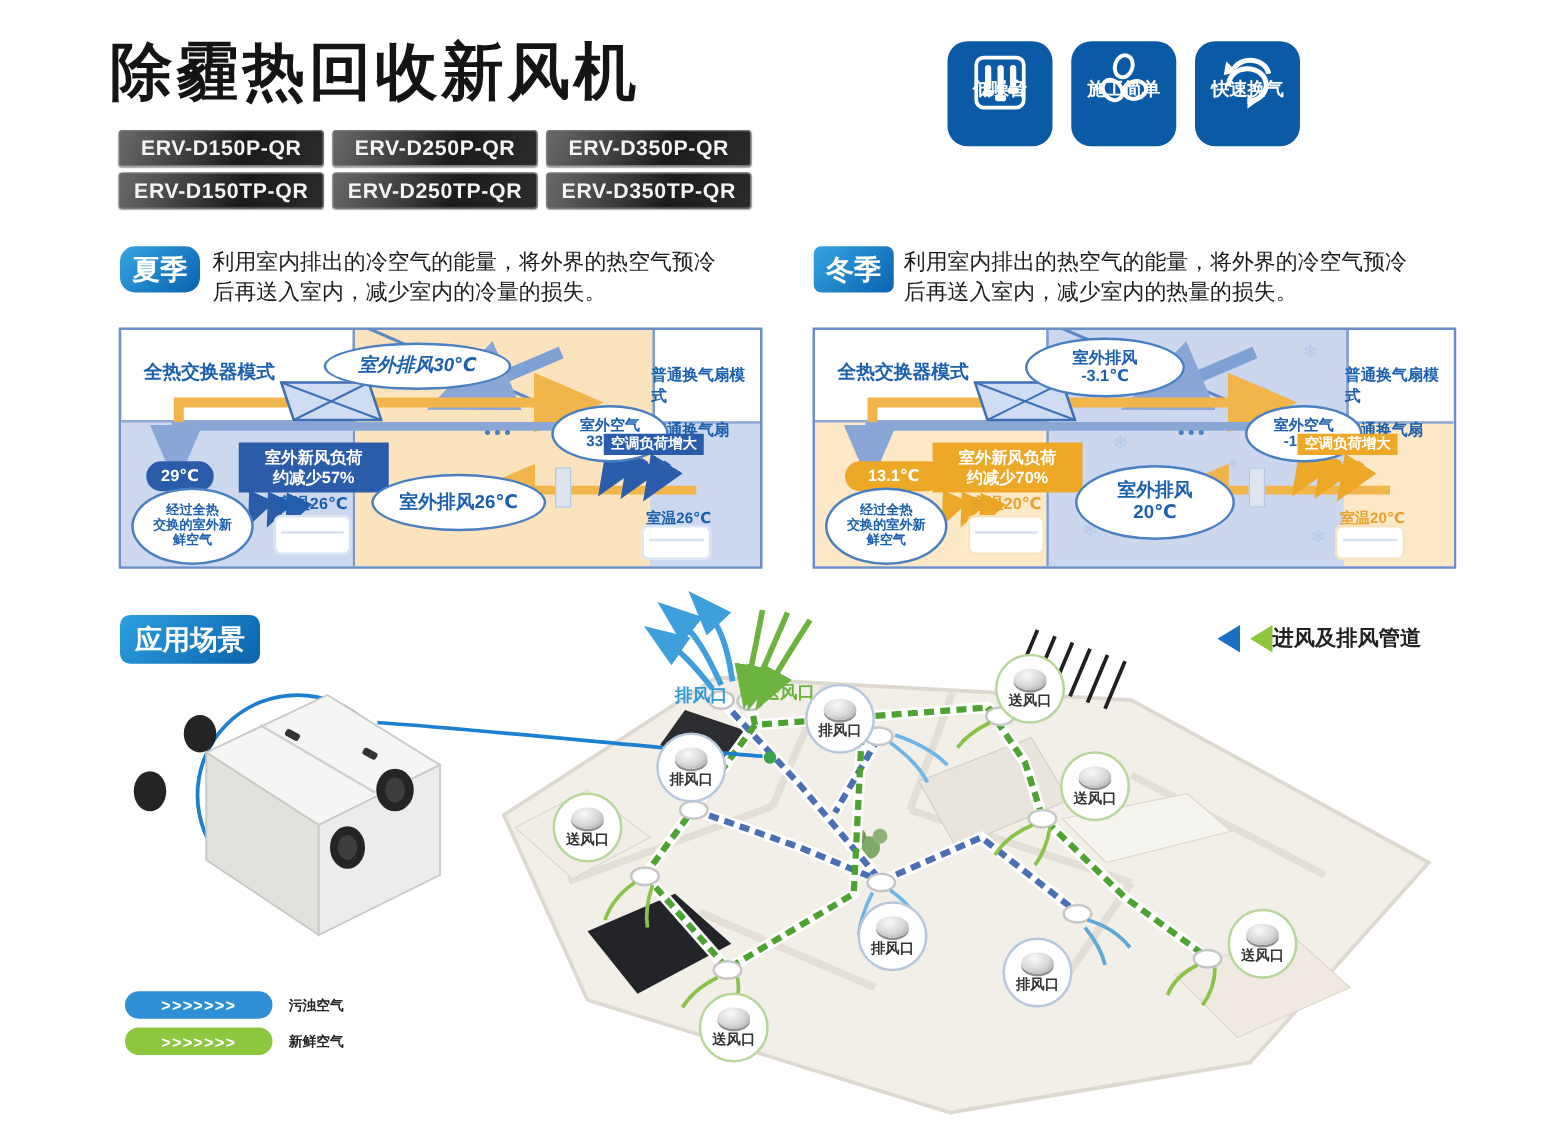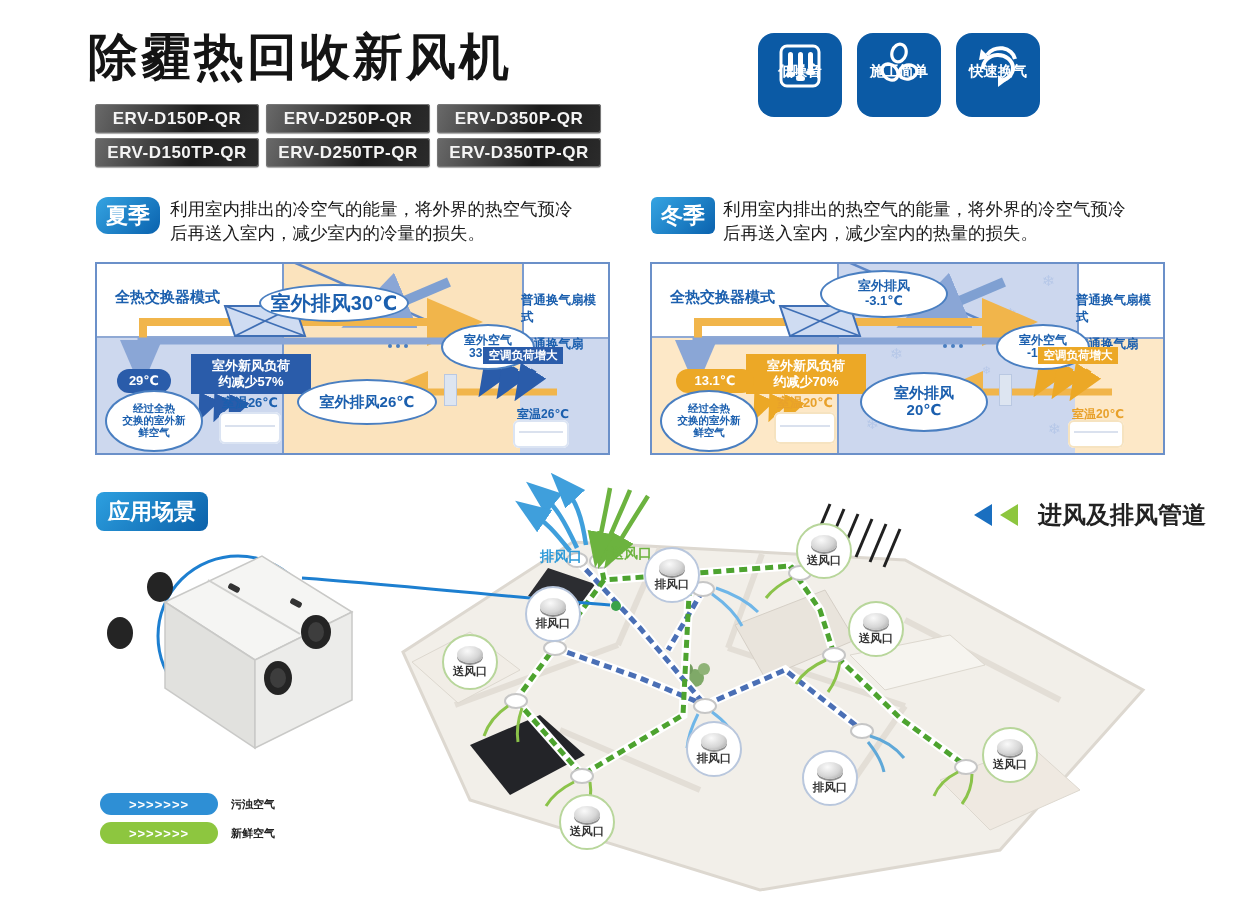--- a/index.html
+++ b/index.html
@@ -56,21 +56,21 @@
   .sofa:before{content:"";position:absolute;left:10%;top:40%;width:80%;height:2px;background:rgba(150,170,205,.35);}
   .vent-rect{position:absolute;left:347px;top:110px;width:11px;height:30px;background:#dde5f1;border:1px solid #b9c8e2;}
 
   
   .app-badge{left:96px;top:492px;width:112px;height:39px;border-radius:8px;display:flex;align-items:center;justify-content:center;
     color:#fff;font-weight:bold;font-size:22px;background:linear-gradient(135deg,#2da0e0,#0b61aa);}
   .duct-caption{left:974px;top:499px;display:flex;align-items:center;gap:8px;}
   .tri{width:0;height:0;border-style:solid;}
   .tri.green{border-width:11px 18px 11px 0;border-color:transparent #8dc63f transparent transparent;margin-right:-14px;}
   .tri.blue{border-width:11px 18px 11px 0;border-color:transparent #1a6fc0 transparent transparent;}
-  .duct-caption .cap-text{font-size:24px;font-weight:bold;color:#222;margin-left:6px;padding-left:20px;}
+  .duct-caption .cap-text{font-size:17px;font-weight:bold;color:#222;margin-left:6px;}
 
   .vent-plain{position:absolute;font-weight:bold;font-size:14px;}
   .vent-plain.exhaust{color:#2e9ad8;}
   .vent-plain.supply{color:#6cb33f;}
   .vent-bubble{position:absolute;width:52px;height:52px;border-radius:50%;background:#fff;
     display:flex;flex-direction:column;align-items:center;justify-content:center;gap:1px;}
   .vent-bubble.exhaust{border:2px solid #b9c7dd;}
   .vent-bubble.supply{border:2px solid #b8d69b;}
   .disc{width:26px;height:17px;border-radius:50%;
     background:radial-gradient(ellipse at 40% 30%,#fafafa 0%,#d6d6d6 55%,#9a9a9a 100%);
@@ -184,21 +184,21 @@
       <line x1="401" y1="102" x2="391" y2="118" stroke="#2a5caa" stroke-width="6" marker-end="url(#s-a)"></line>
       <line x1="419" y1="104" x2="409" y2="120" stroke="#2a5caa" stroke-width="6" marker-end="url(#s-a)"></line>
       <line x1="437" y1="106" x2="427" y2="122" stroke="#2a5caa" stroke-width="6" marker-end="url(#s-a)"></line>
       <line x1="112" y1="134" x2="107" y2="145" stroke="#2a5caa" stroke-width="4.5" marker-end="url(#s-a)"></line>
       <line x1="127" y1="135" x2="122" y2="146" stroke="#2a5caa" stroke-width="4.5" marker-end="url(#s-a)"></line>
       <line x1="142" y1="136" x2="137" y2="147" stroke="#2a5caa" stroke-width="4.5" marker-end="url(#s-a)"></line>
     </svg>
     <div class="mode-title l">全热交换器模式</div>
     <div class="mode-title r">普通换气扇模式</div>
     <div class="fan-lbl">普通换气扇</div>
-    <div class="oval" style="left:162px;top:20px;width:146px;height:34px;font-size:20px;">室外排风30℃</div>
+    <div class="oval" style="left:162px;top:10px;width:146px;height:34px;font-size:15px;font-style:italic;">室外排风30℃</div>
     <div class="oval" style="left:344px;top:60px;width:90px;height:42px;font-size:12px;">
       <span>室外空气</span>
         <span>33.2℃</span>
     </div>
     <div class="box-label accent-bg" style="left:94px;top:90px;width:120px;height:40px;font-size:13px;">
       <span>室外新风负荷</span>
         <span>约减少57%</span>
     </div>
     <div class="box-label accent-bg" style="left:20px;top:105px;width:54px;height:24px;font-size:13px;border-radius:12px;">29℃</div>
     <div class="oval" style="left:8px;top:126px;width:94px;height:58px;font-size:10.5px;border-width:2px;">

